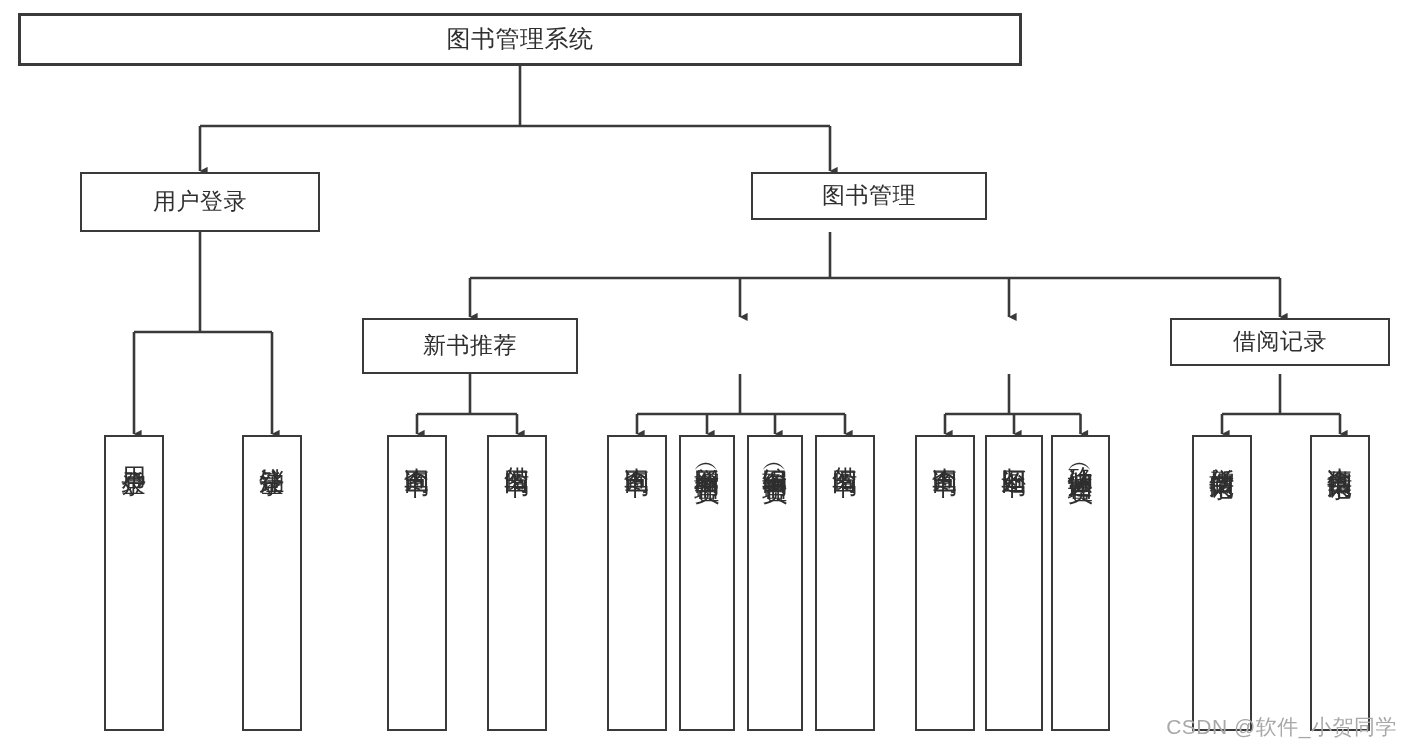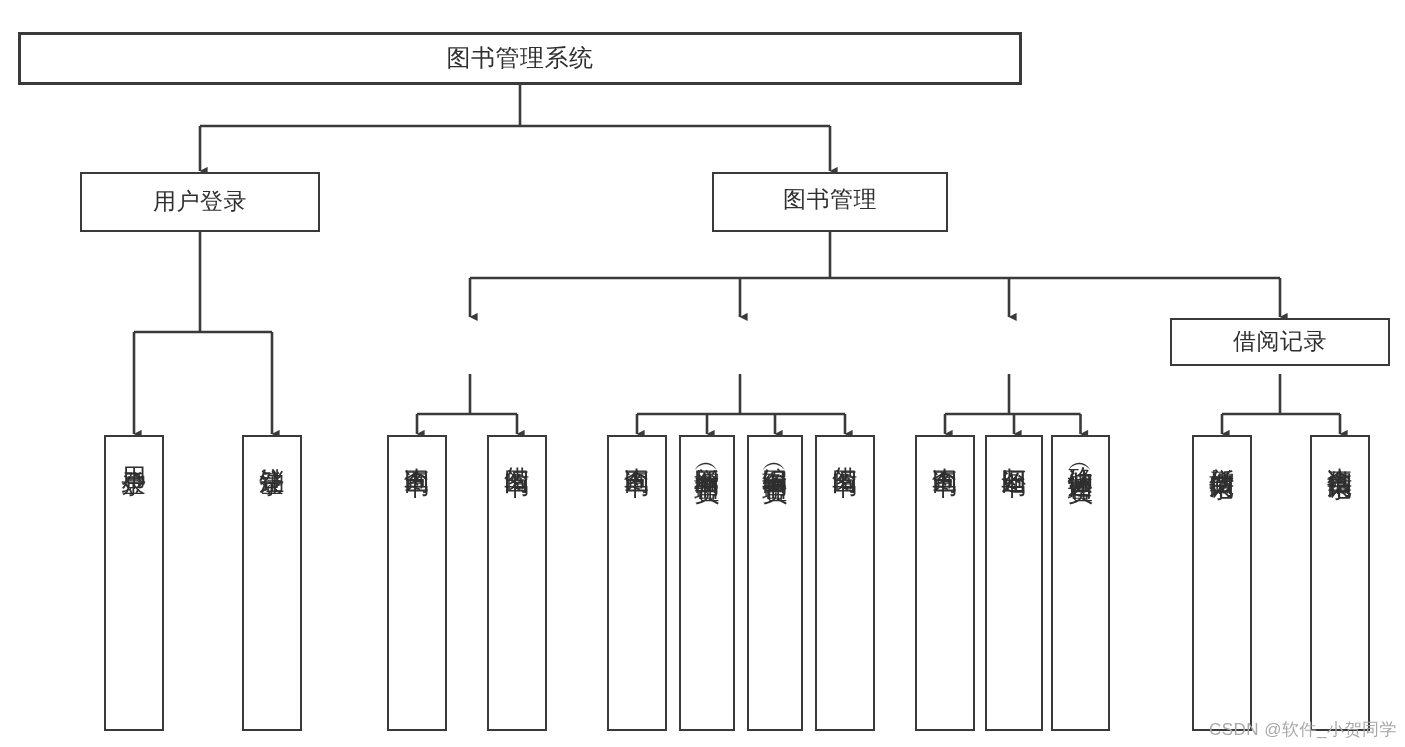--- a/index.html
+++ b/index.html
@@ -60,21 +60,21 @@
     font-size: 25px;
     line-height: 1.05;
     letter-spacing: 2px;
     color: #2f2f2f;
     white-space: nowrap;
   }
   #watermark {
     position: absolute;
     right: 8px;
     bottom: 6px;
-    font-size: 17px;
+    font-size: 21px;
     color: #a8a8a8;
     letter-spacing: 0.5px;
     z-index: 5;
     white-space: nowrap;
     margin-top: 32px;
   }
 </style>
 </head>
 <body>
 
@@ -116,31 +116,34 @@
         <path d="M 945 414 L 945 434" marker-end="url(#arrowhead)"></path>
         <path d="M 1014 414 L 1014 434" marker-end="url(#arrowhead)"></path>
         <path d="M 1080.5 414 L 1080.5 434" marker-end="url(#arrowhead)"></path>
         <path d="M 1280 374 L 1280 414"></path>
         <path d="M 1222 414 L 1340 414"></path>
         <path d="M 1222 414 L 1222 434" marker-end="url(#arrowhead)"></path>
         <path d="M 1340 414 L 1340 434" marker-end="url(#arrowhead)"></path>
       </g>
   </svg>
 
-  <div class="node root" id="n-root" style="left: 18px; top: 13px; width: 1004px; height: 53px; margin-top: 19px;">
+  <div class="node root" id="n-root" style="left: 18px; top: 13px; width: 1004px; height: 53px;">
     <span class="label-h">图书管理系统</span>
   </div>
 
   <div class="node lvl2" id="n-user-login" style="left: 80px; top: 172px; width: 240px; height: 60px;">
     <span class="label-h">用户登录</span>
   </div>
-  <div class="node lvl2" id="n-book-manage" style="left: 712px; top: 172px; width: 236px; height: 60px; font-family: Liberation Mono, monospace;">
+  <div class="node lvl2" id="n-book-manage" style="left: 751px; top: 172px; width: 236px; height: 48px;">
     <span class="label-h">图书管理</span>
   </div>
 
+  <div class="node lvl3" id="n-new-book-recommend" style="left: 362px; top: 318px; width: 216px; height: 56px;">
+    <span class="label-h">新书推荐</span>
+  </div>
   <div class="node lvl3" id="n-borrow-record" style="left: 1170px; top: 318px; width: 220px; height: 48px;">
     <span class="label-h">借阅记录</span>
   </div>
 
   <div class="node leaf" id="n-leaf-user-login" style="left: 104px; top: 435px; width: 60px; height: 296px;">
     <span class="label-v">用户登录</span>
   </div>
   <div class="node leaf" id="n-leaf-logout" style="left: 242px; top: 435px; width: 60px; height: 296px;">
     <span class="label-v">注销登录</span>
   </div>

